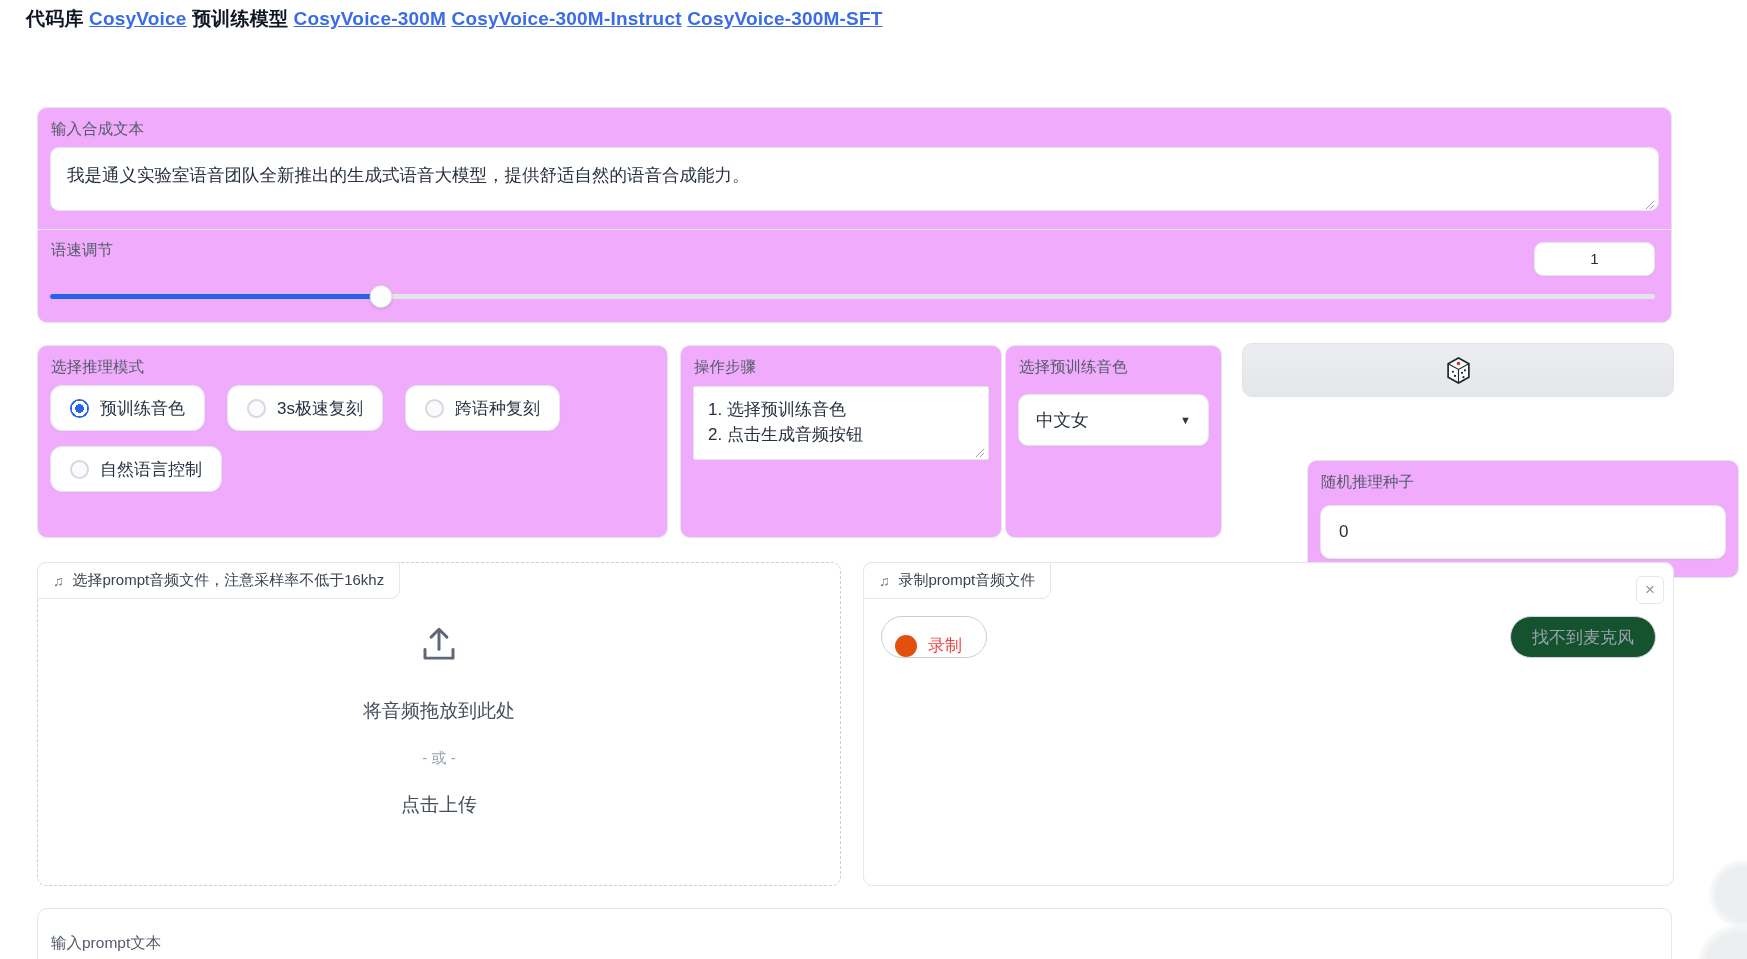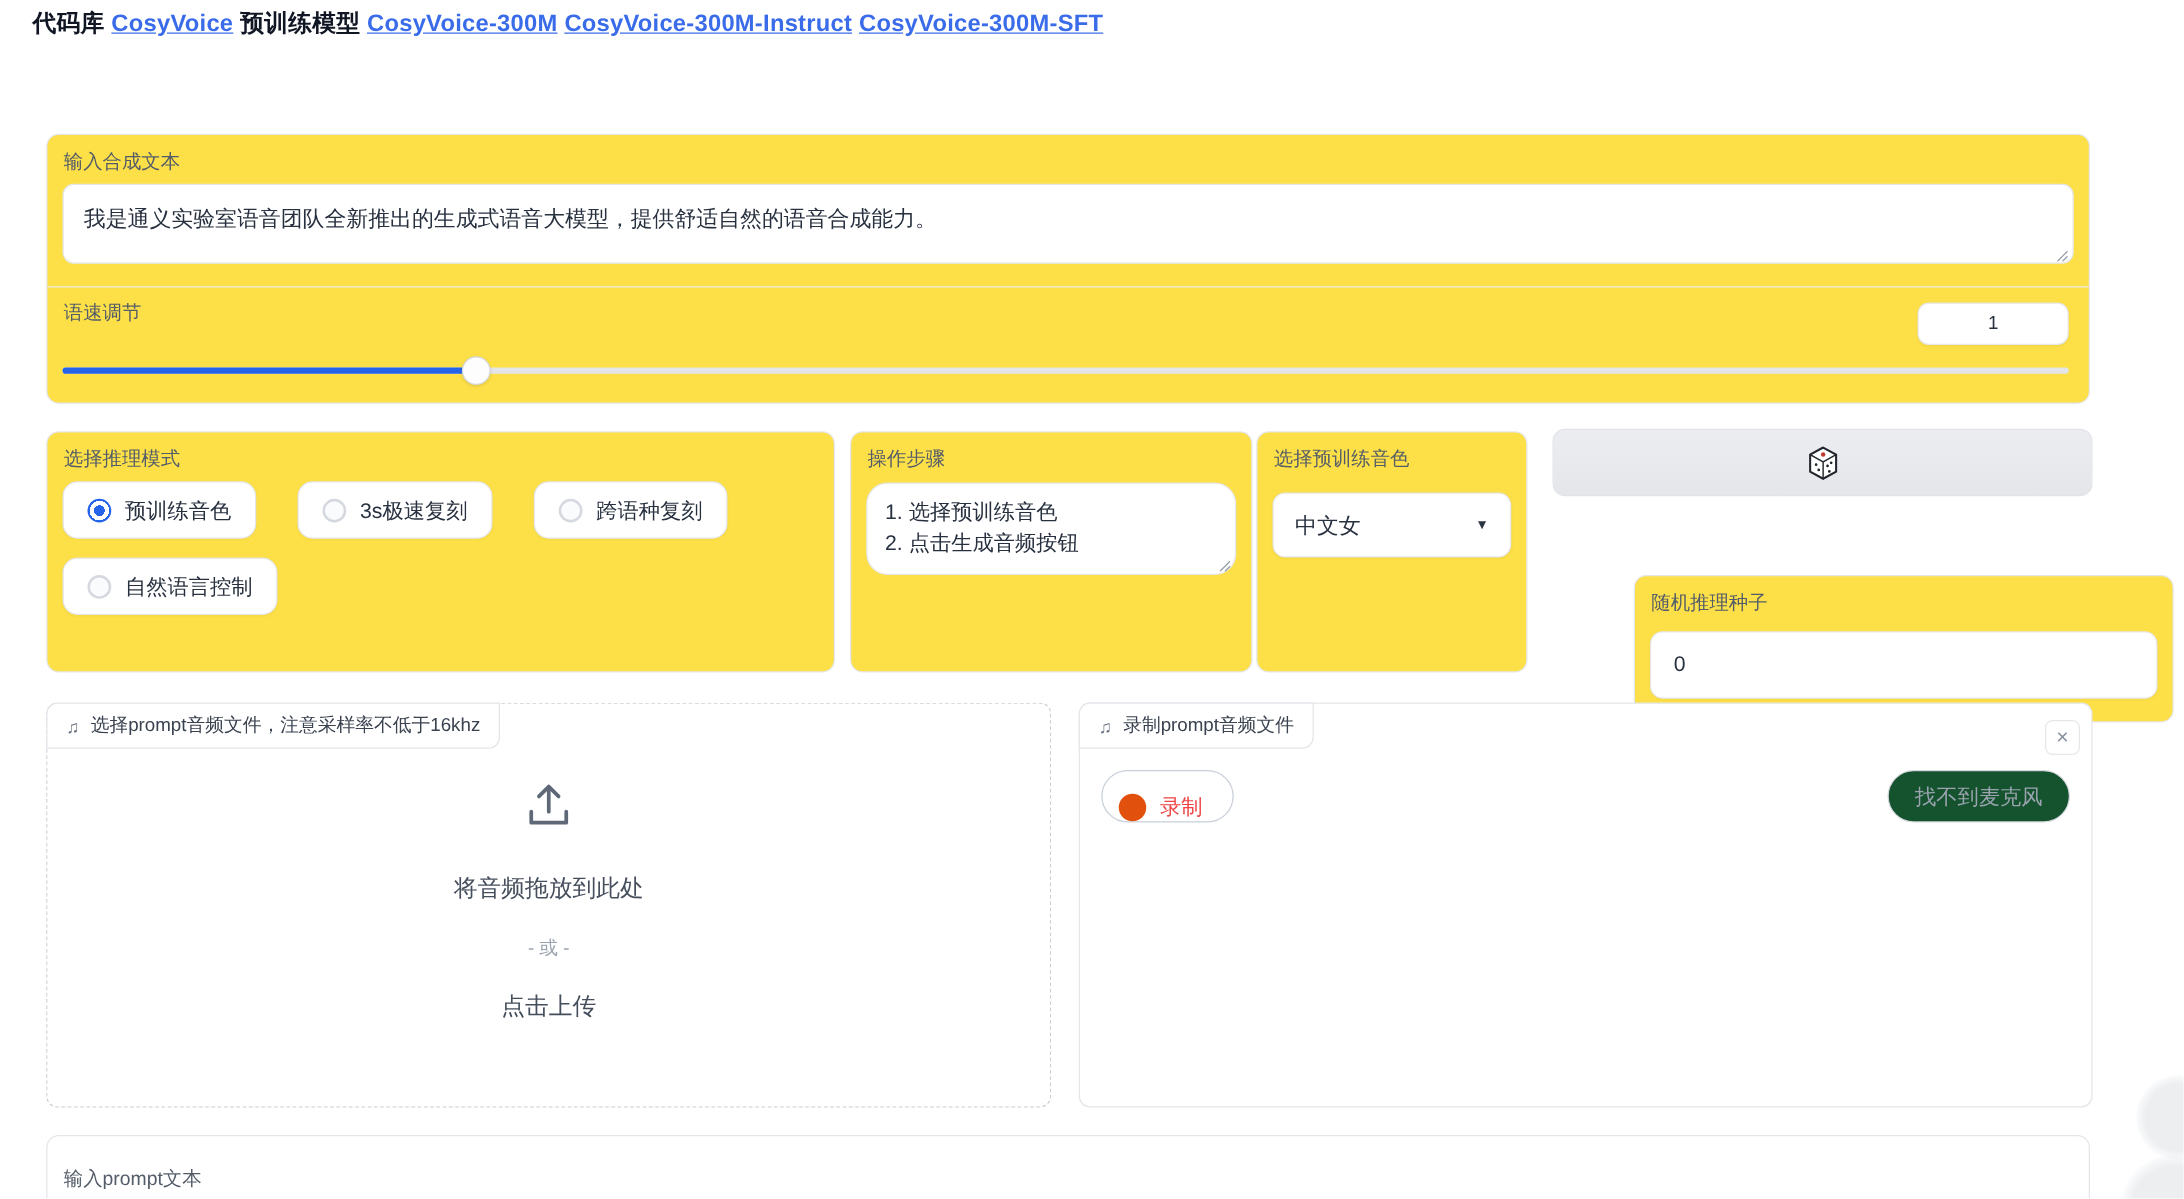--- a/index.html
+++ b/index.html
@@ -6,50 +6,50 @@
   html,body { background:#ffffff; }
   body { font-family:"Liberation Sans","DejaVu Sans",sans-serif; color:#27303f; }
   .page { position:relative; width:1747px; height:959px; background:#fff; overflow:hidden; }
 
   
   .hdr { position:absolute; left:26px; top:6px; font-size:19px; font-weight:700; color:#101623; letter-spacing:.2px; }
   .hdr a { color:#3a6cea; text-decoration:underline; font-weight:700; }
   .hdr2 { position:absolute; left:26px; top:50px; font-size:19px; font-weight:700; color:#101623; }
 
   
-  .panel { position:absolute; background:#fde047; border:1px solid #e4e6ea; border-radius:10px; }
+  .panel { position:absolute; background:#f0abfc; border:1px solid #e4e6ea; border-radius:10px; }
   .blk-label { position:absolute; left:13px; top:11px; font-size:15.5px; color:#545c69; }
 
   
   .syn-textarea { position:absolute; left:12px; top:39px; width:calc(100% - 24px); height:64px;
     border:1px solid #e4e6ea; border-radius:9px; font-family:inherit; font-size:17.5px; color:#27303f;
     padding:15px 16px; resize:none; outline:none; overflow:hidden; background:#fff; }
   .divider { position:absolute; left:0; right:0; top:121px; border-top:1px solid #e8e9ec; }
   .speed-label { top:132px; }
   .speed-value { position:absolute; right:16px; top:134px; width:121px; height:34px; border:1px solid #e6e7ea;
     border-radius:9px; font-size:15px; color:#27303f; text-align:center; line-height:32px;
     box-shadow:0 1px 2px rgba(0,0,0,.04); background:#fff; }
   .slider { position:absolute; left:12px; right:16px; top:180px; height:16px; }
   .slider-track { position:absolute; left:0; right:0; top:6px; height:5px; border-radius:3px; background:#e3e5e9; }
   .slider-fill { position:absolute; left:0; top:6px; height:5px; border-radius:3px; background:#2563eb; width:20.6%; }
   .slider-thumb { position:absolute; top:-3px; width:23px; height:23px; border-radius:50%; background:#fdfdfd;
     border:1px solid #d6d9df; box-shadow:0 1px 3px rgba(0,0,0,.12); transform:translateX(-50%); left:20.6%; }
 
   
-  .pill-wrap { position:absolute; left:12px; top:39px; right:12px; display:flex; flex-wrap:wrap; gap:15px 33px; }
+  .pill-wrap { position:absolute; left:12px; top:39px; right:12px; display:flex; flex-wrap:wrap; gap:15px 22px; }
   .pill { display:inline-flex; align-items:center; gap:11px; height:46px; padding:0 19px;
     border:1px solid #e4e6ea; border-radius:12px; background:#fff; font-size:17px; color:#27303f;
     box-shadow:0 1px 2px rgba(0,0,0,.03); cursor:pointer; }
   .radio-dot { width:19px; height:19px; border-radius:50%; border:2px solid #d5d8de; background:#fafbfc; }
   .pill.sel .radio-dot { border:none;
     background:radial-gradient(circle at center, #2563eb 0 32%, #ffffff 32% 58%, #2563eb 58% 100%); }
 
   
   .steps-textarea { position:absolute; left:12px; top:40px; width:calc(100% - 24px); height:74px;
-    border:1px solid #e4e6ea; border-radius:17px; font-family:inherit; font-size:17px; color:#27303f;
+    border:1px solid #e4e6ea; border-radius:2px; font-family:inherit; font-size:17px; color:#27303f;
     padding:11px 14px; line-height:1.45; resize:none; outline:none; overflow:hidden; background:#fff; }
   .resize-grip { position:absolute; pointer-events:none; }
 
   
   .dropdown { position:absolute; left:12px; right:12px; top:48px; height:52px; border:1px solid #e6e7ea;
     border-radius:10px; display:flex; align-items:center; justify-content:space-between; padding:0 17px;
     font-size:17.5px; color:#27303f; background:#fff; box-shadow:0 1px 2px rgba(0,0,0,.04); cursor:pointer; }
   .dd-arrow { font-size:11px; color:#2b3442; }
 
   

